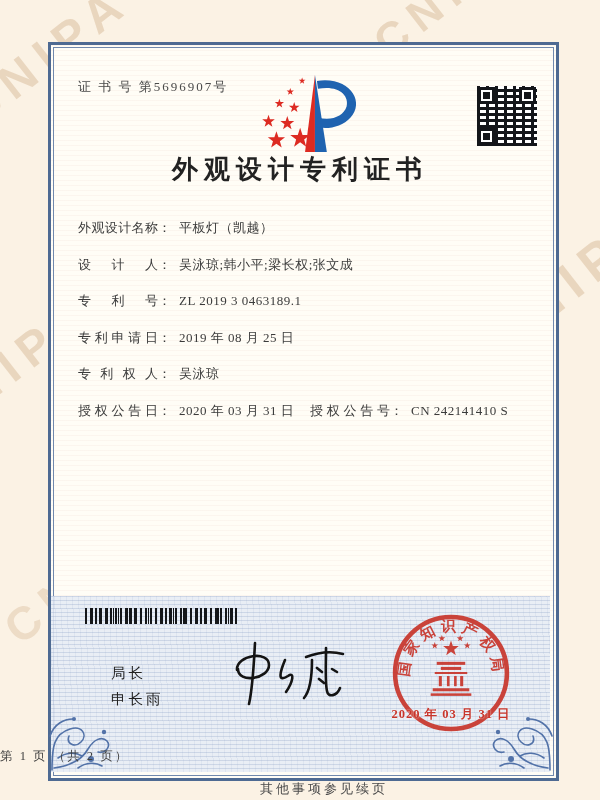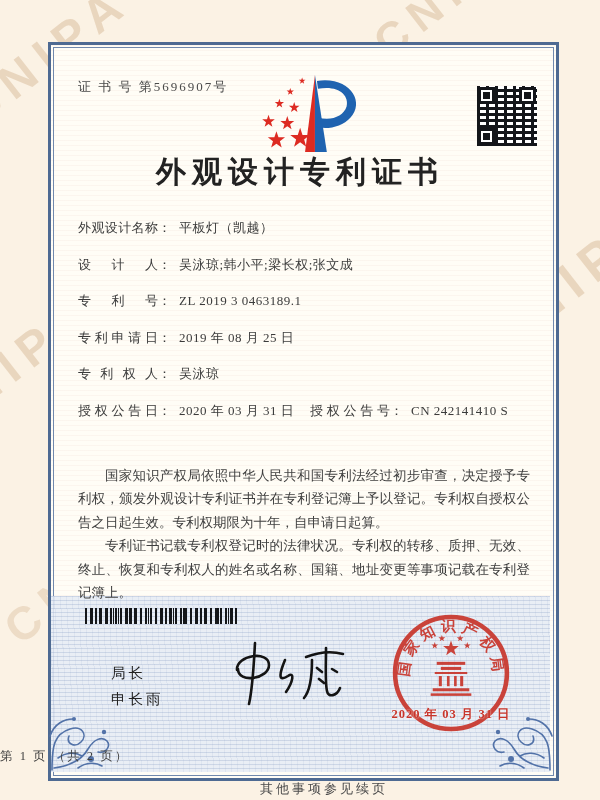--- a/index.html
+++ b/index.html
@@ -46,21 +46,21 @@
   .cert-no{position:absolute; left:78px; top:78px; font-size:13px; letter-spacing:2px; color:#4a4a4a;}
   .logo{position:absolute; left:252px; top:72px; width:120px; height:84px;}
   .qr{position:absolute; left:477px; top:86px; width:60px; height:60px; background:
       repeating-linear-gradient(0deg,#14161a 0 3px, rgba(0,0,0,0) 3px 6px),
       repeating-linear-gradient(90deg,#14161a 0 3px, rgba(0,0,0,0) 3px 9px),
       #fff;}
   .qr .finder{position:absolute; width:11px; height:11px; border:3px solid #14161a; background:#fff;}
   .qr .finder .dot{position:absolute; left:2px; top:2px; width:7px; height:7px; background:#14161a;}
   .qr .f-tl{left:1px; top:1px;} .qr .f-tr{right:1px; top:1px;} .qr .f-bl{left:1px; bottom:1px;}
   .title{position:absolute; left:0; top:152px; width:600px; text-align:center;
-         font-size:30px; font-weight:bold; letter-spacing:6px; color:#222;}
+         font-size:26px; font-weight:bold; letter-spacing:6px; color:#222;}
   .fields{position:absolute; left:78px; top:219px; width:452px; font-size:13px;}
   .frow{position:relative; height:36.5px; white-space:nowrap;}
   .flabel{display:inline-block; width:80px; text-align:justify; text-align-last:justify; color:#3b3b3b;}
   .fcolon{display:inline-block; margin-right:8px;}
   .fvalue{letter-spacing:0.5px;}
   .grant-row{position:relative; height:36px; white-space:nowrap;}
   .grant-no{position:absolute; left:232px; top:0;}
   .paras{position:absolute; left:78px; top:464px; width:452px; font-size:13.5px;
          line-height:1.74; text-align:justify; color:#3f3f3f;}
   .paras p{margin:0; text-indent:2em;}
@@ -183,24 +183,20 @@
       </div>
       <div class="frow">
         <span class="flabel">专利权人</span><span class="fcolon">：</span><span class="fvalue">吴泳琼</span>
       </div>
       <div class="grant-row">
         <span><span class="flabel">授权公告日</span><span class="fcolon">：</span><span class="fvalue">2020 年 03 月 31 日</span></span>
         <span class="grant-no"><span class="flabel">授权公告号</span><span class="fcolon">：</span><span class="fvalue">CN 242141410 S</span></span>
       </div>
     </div>
 
-    <div class="paras">
-      <p>国家知识产权局依照中华人民共和国专利法经过初步审查，决定授予专利权，颁发外观设计专利证书并在专利登记簿上予以登记。专利权自授权公告之日起生效。专利权期限为十年，自申请日起算。</p>
-      <p>专利证书记载专利权登记时的法律状况。专利权的转移、质押、无效、终止、恢复和专利权人的姓名或名称、国籍、地址变更等事项记载在专利登记簿上。</p>
-    </div>
 
     <div class="barcode"></div>
 
     <div class="signer">
       <div>局长</div>
       <div>申长雨</div>
     </div>
 
     <svg class="signature" viewBox="0 0 130 74">
       <g fill="none" stroke="#141414" stroke-width="2.6" stroke-linecap="round">

